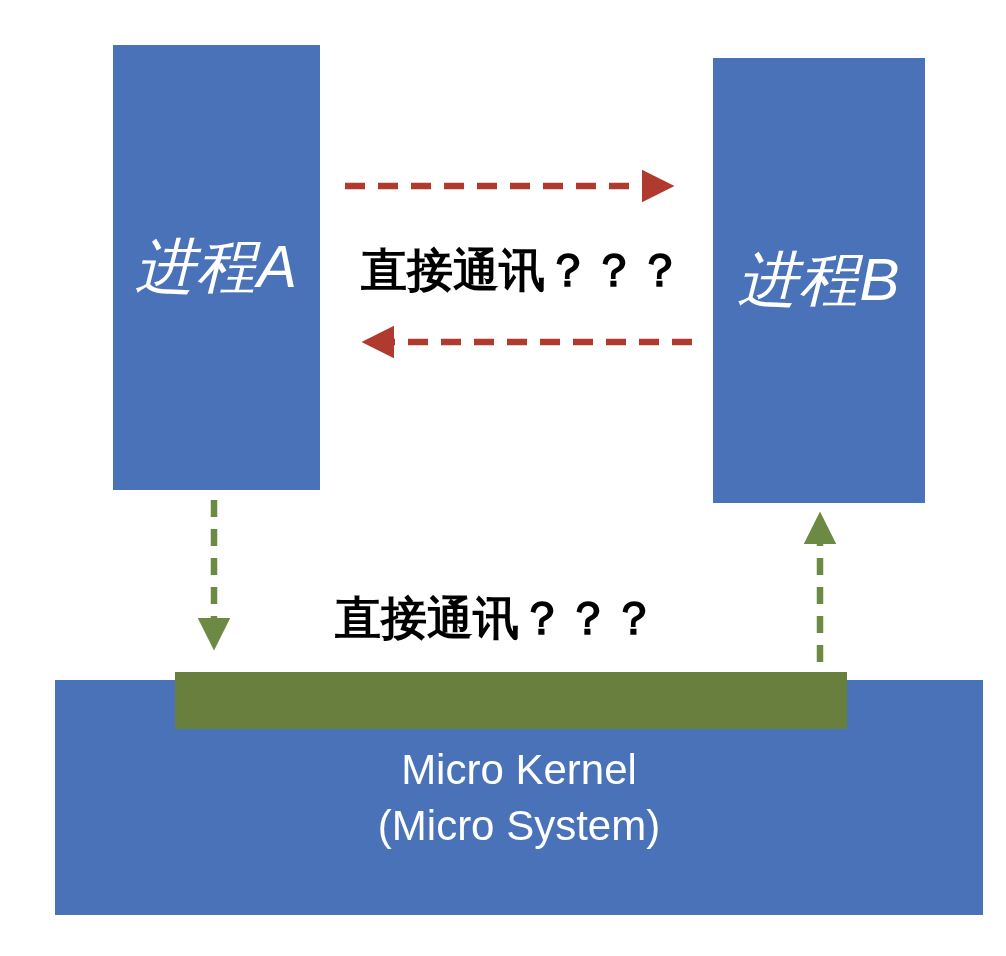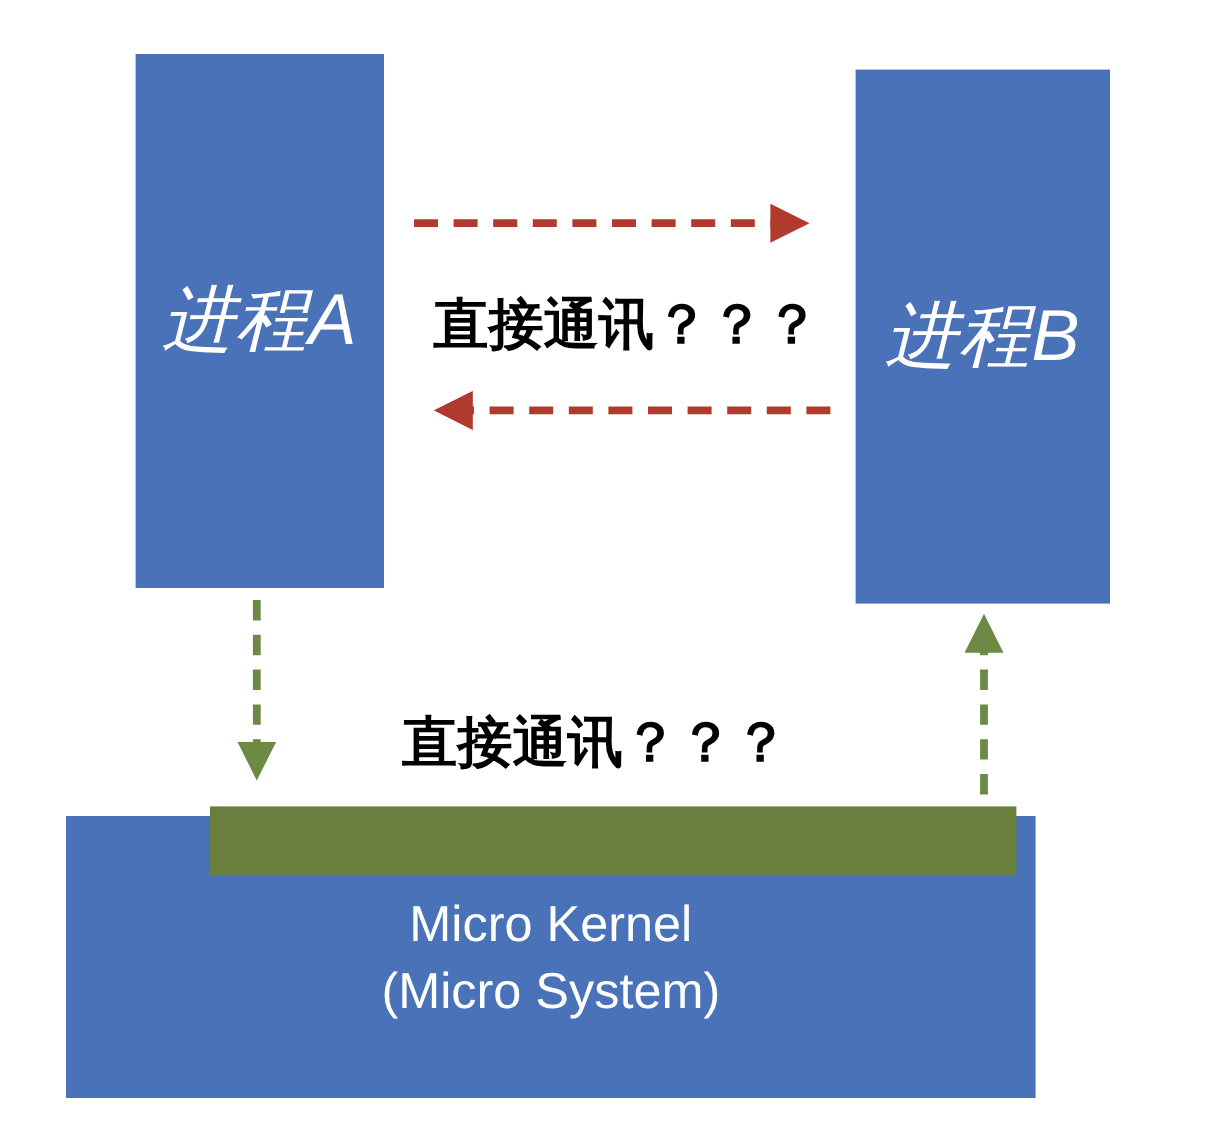--- a/index.html
+++ b/index.html
@@ -36,21 +36,21 @@
     font-size: 46px;
     font-weight: 600;
     white-space: nowrap;
   }
   .direct-comm-label { left: 338px; top: 240px; width: 368px; text-align: center; }
   .bus-label        { left: 300px; top: 588px; width: 392px; text-align: center; }
 
   .kernel-box {
     position: absolute;
     left: 55px; top: 680px;
-    width: 808px; height: 235px;
+    width: 928px; height: 235px;
     background: var(--box-blue, #4a72b8);
     color: #ffffff;
     display: flex;
     flex-direction: column;
     align-items: center;
     justify-content: flex-start;
     padding-top: 62px;
     box-sizing: border-box;
     font-size: 42px;
     font-weight: 500;

